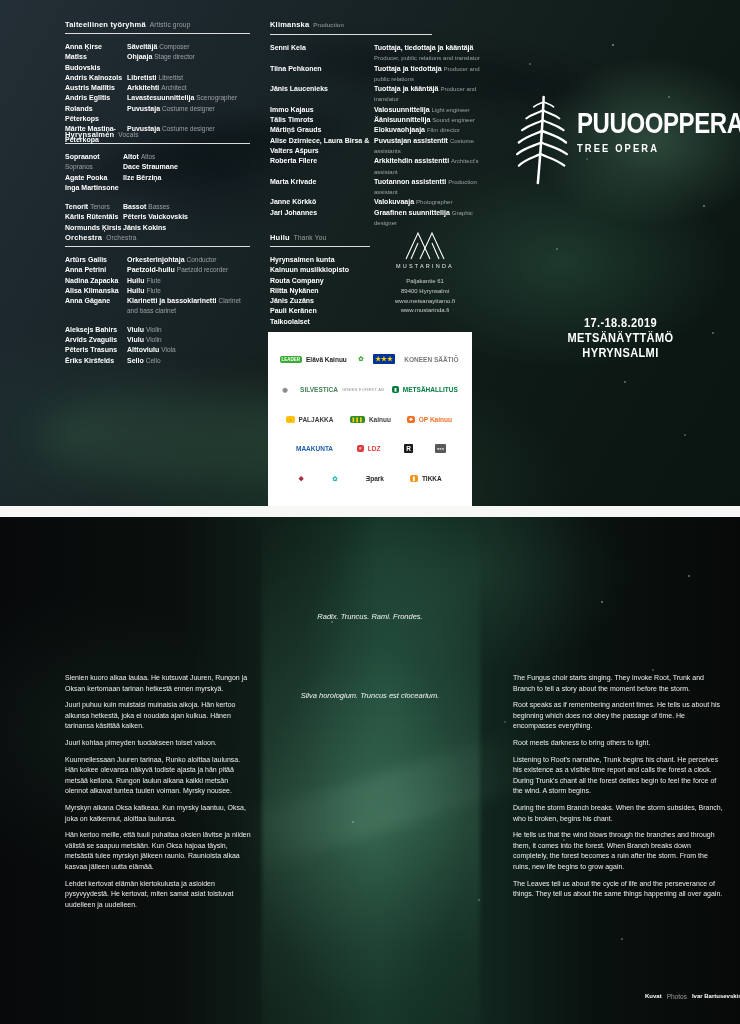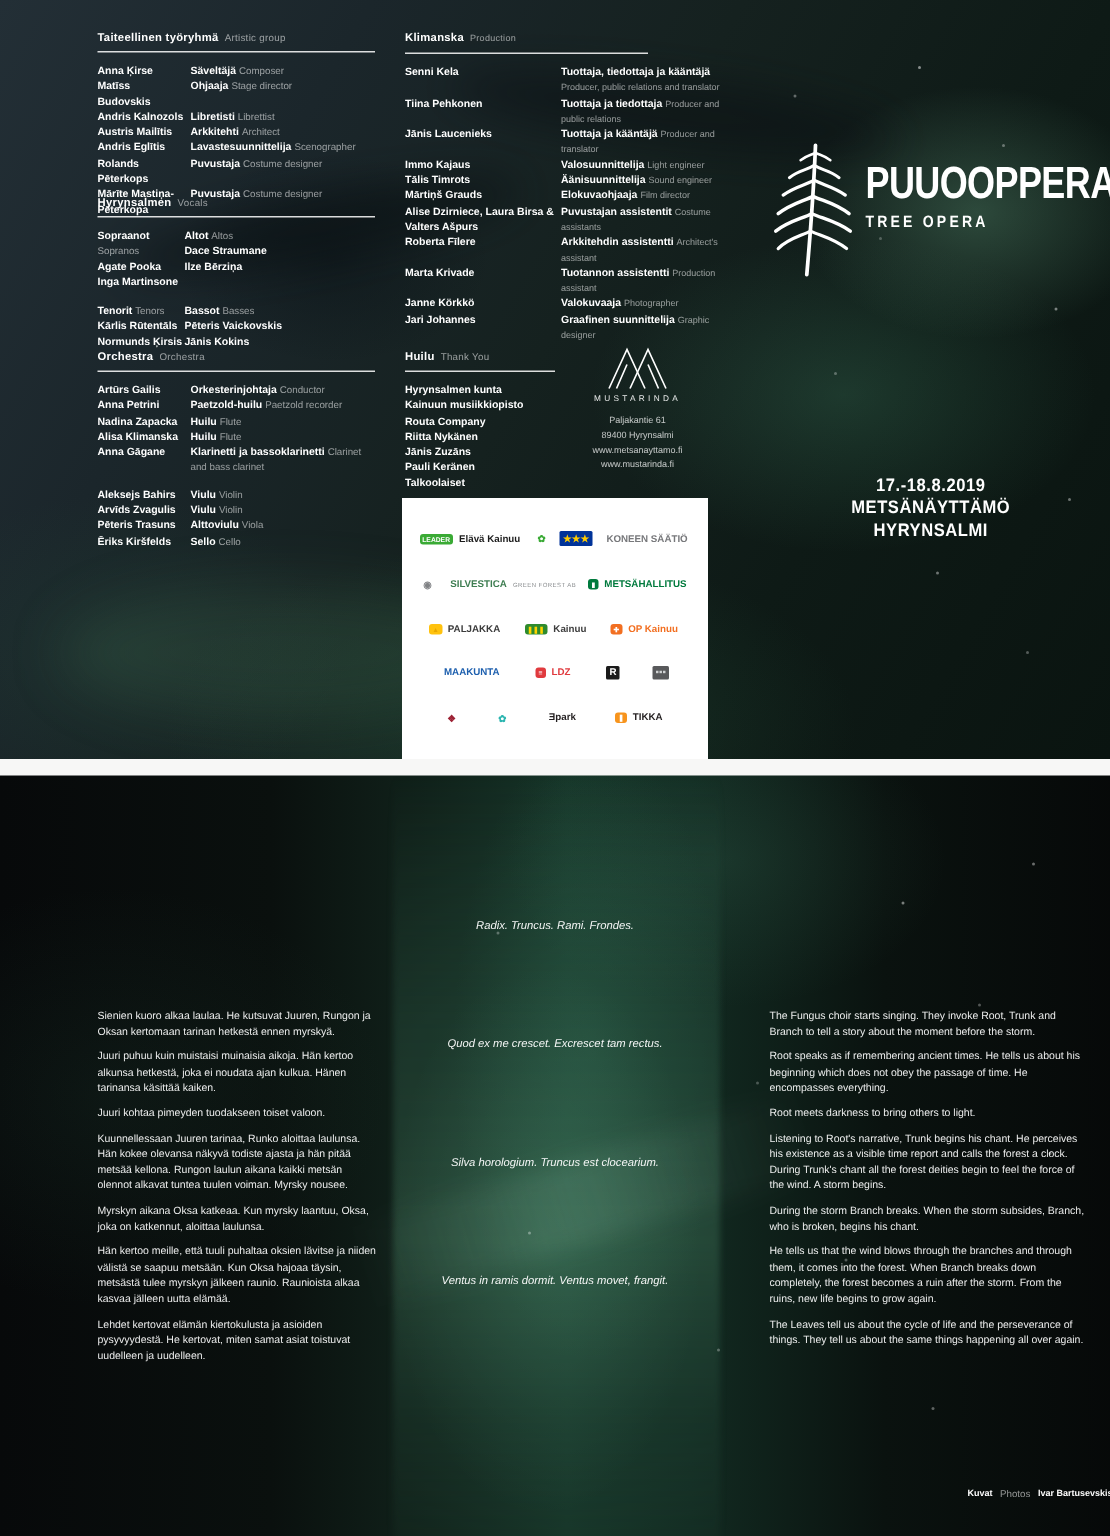--- a/index.html
+++ b/index.html
@@ -446,23 +446,21 @@
         <p>Juuri kohtaa pimeyden tuodakseen toiset valoon.</p>
         <p>Kuunnellessaan Juuren tarinaa, Runko aloittaa laulunsa. Hän kokee olevansa näkyvä todiste ajasta ja hän pitää metsää kellona. Rungon laulun aikana kaikki metsän olennot alkavat tuntea tuulen voiman. Myrsky nousee.</p>
         <p>Myrskyn aikana Oksa katkeaa. Kun myrsky laantuu, Oksa, joka on katkennut, aloittaa laulunsa.</p>
         <p>Hän kertoo meille, että tuuli puhaltaa oksien lävitse ja niiden välistä se saapuu metsään. Kun Oksa hajoaa täysin, metsästä tulee myrskyn jälkeen raunio. Raunioista alkaa kasvaa jälleen uutta elämää.</p>
         <p>Lehdet kertovat elämän kiertokulusta ja asioiden pysyvyydestä. He kertovat, miten samat asiat toistuvat uudelleen ja uudelleen.</p>
       </div>
 
     <div class="latin-col">
 
     <p>Radix. Truncus. Rami. Frondes.</p>
-        <p>Quod ex me crescet. Excrescet tam rectus.</p>
         <p>Silva horologium. Truncus est clocearium.</p>
-        <p>Ventus in ramis dormit. Ventus movet, frangit.</p>
       </div>
 
     <div class="en-col">
 
     <p>The Fungus choir starts singing. They invoke Root, Trunk and Branch to tell a story about the moment before the storm.</p>
         <p>Root speaks as if remembering ancient times. He tells us about his beginning which does not obey the passage of time. He encompasses everything.</p>
         <p>Root meets darkness to bring others to light.</p>
         <p>Listening to Root's narrative, Trunk begins his chant. He perceives his existence as a visible time report and calls the forest a clock. During Trunk's chant all the forest deities begin to feel the force of the wind. A storm begins.</p>
         <p>During the storm Branch breaks. When the storm subsides, Branch, who is broken, begins his chant.</p>
         <p>He tells us that the wind blows through the branches and through them, it comes into the forest. When Branch breaks down completely, the forest becomes a ruin after the storm. From the ruins, new life begins to grow again.</p>

